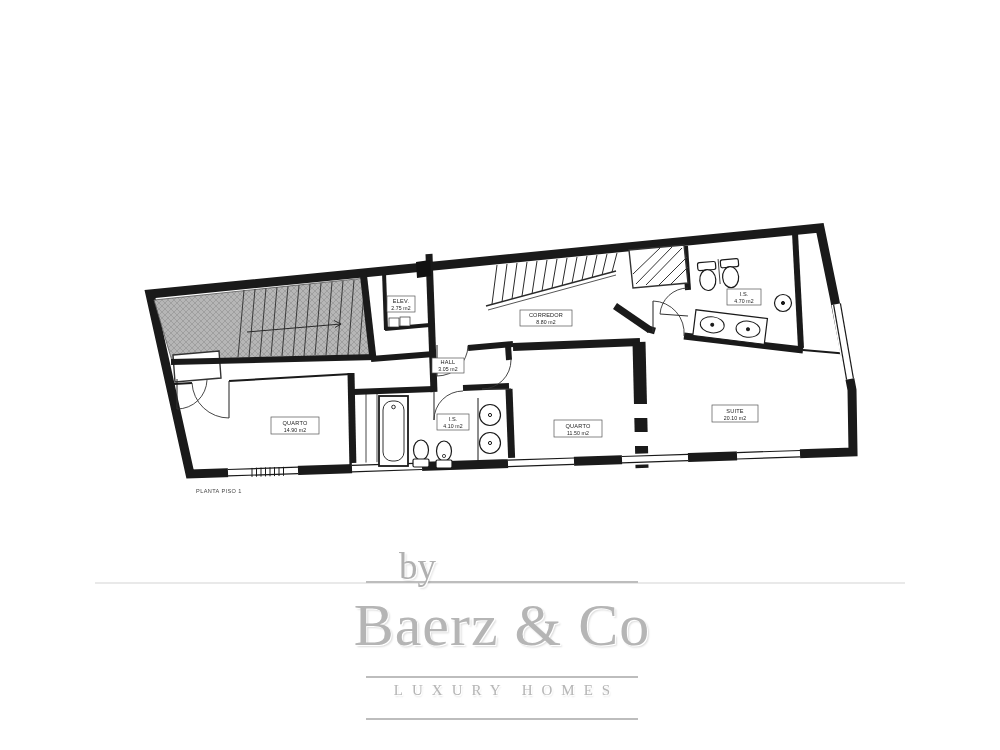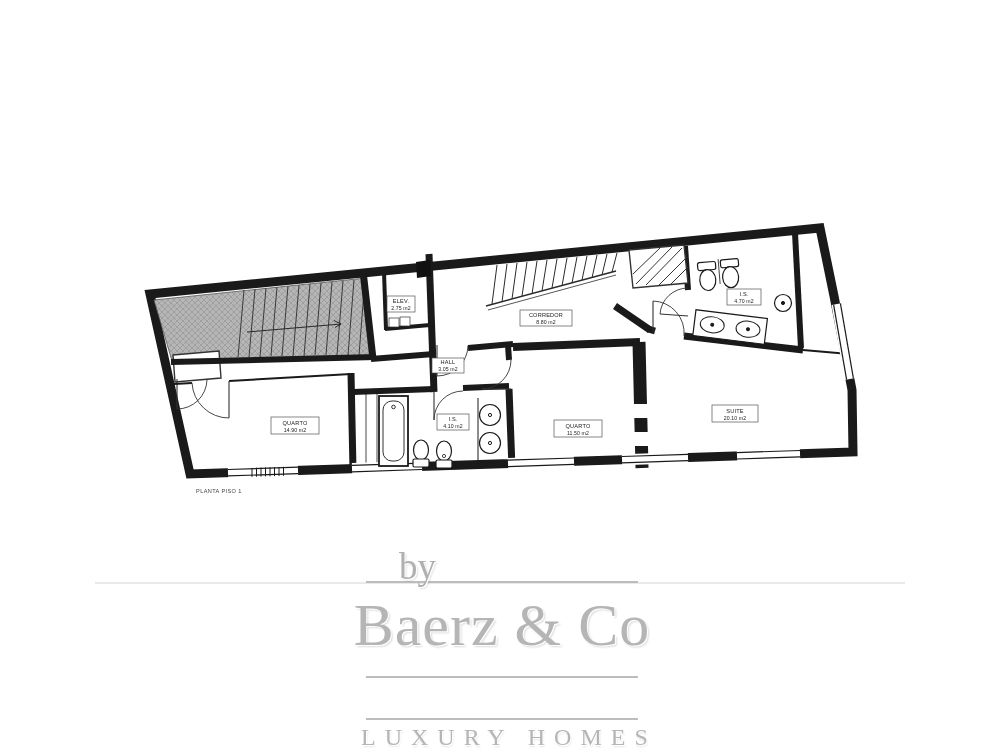--- a/index.html
+++ b/index.html
@@ -14,22 +14,22 @@
            font-size:37px;color:#b0b0b0;text-shadow:1px 1px 0 #fff,2px 2px 2px rgba(0,0,0,.12);}
   .hline-faint{position:absolute;left:95px;top:582px;width:810px;height:2px;background:#e9e9e9;}
   .hline{position:absolute;left:366px;width:272px;height:2px;background:#bdbdbd;}
   .hline.l1{top:581px;}
   .hline.l2{top:676px;}
   .hline.l3{top:718px;}
   .logo-name{position:absolute;left:352px;top:591px;width:300px;text-align:center;
              font-family:"Liberation Serif",serif;font-size:60px;color:#b5b5b5;letter-spacing:1px;
              text-shadow:1px 1px 0 #fff,2px 2px 2px rgba(0,0,0,.14);white-space:nowrap;}
   .logo-tag{position:absolute;left:352px;top:682px;width:300px;text-align:center;
-            font-family:"Liberation Serif",serif;font-size:24px;color:#b5b5b5;letter-spacing:9px;
-            text-indent:9px;text-shadow:1px 1px 0 #fff,1px 2px 2px rgba(0,0,0,.12);white-space:nowrap;margin-top:42px;}
+            font-family:"Liberation Serif",serif;font-size:15px;color:#b5b5b5;letter-spacing:9px;
+            text-indent:9px;text-shadow:1px 1px 0 #fff,1px 2px 2px rgba(0,0,0,.12);white-space:nowrap;}
 </style>
 </head>
 <body>
 
 <div id="page">
 
   <svg width="1000" height="750" viewBox="0 0 1000 750">
     <defs>
       <pattern id="hatch" width="6" height="6" patternUnits="userSpaceOnUse">
         <rect width="6" height="6" fill="#b6b6b6"></rect>

